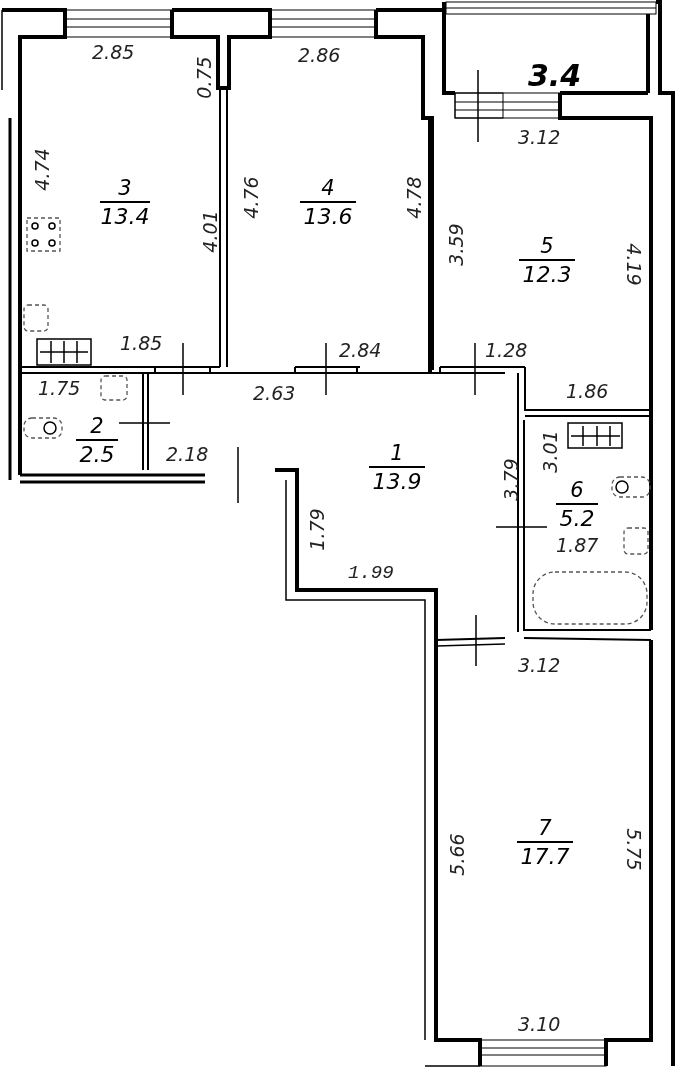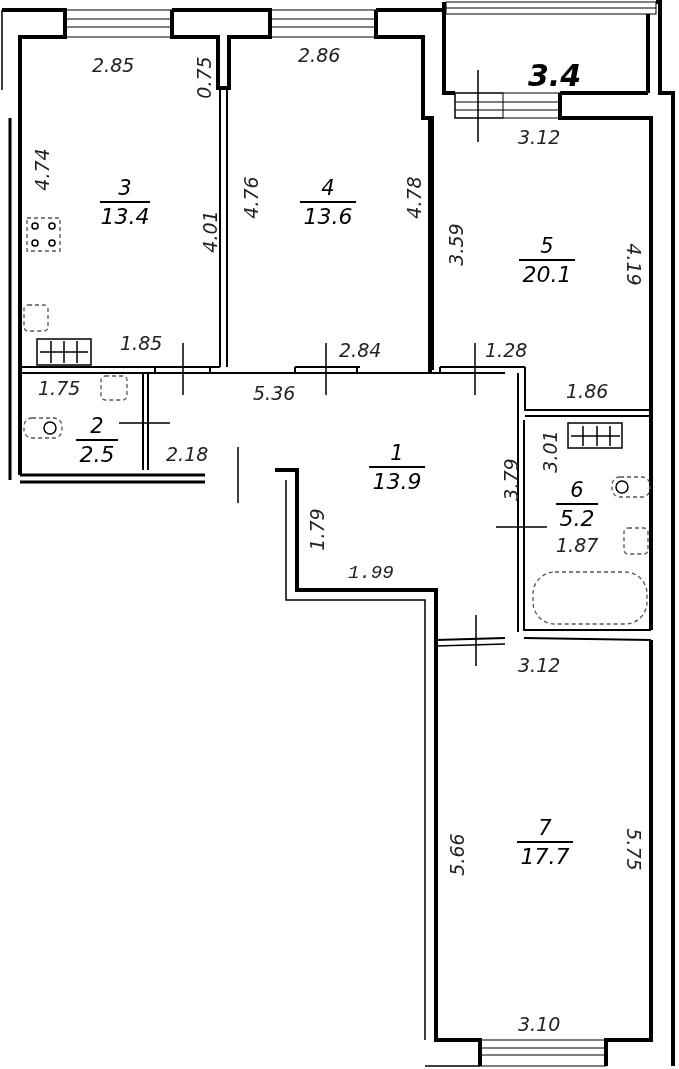--- a/index.html
+++ b/index.html
@@ -138,48 +138,48 @@
 <div class="room" style="left:100px;top:178px;width:50px;">
   <span class="num">3</span>
   <span class="area">13.4</span>
 </div>
 <div class="room" style="left:300px;top:178px;width:56px;">
   <span class="num">4</span>
   <span class="area">13.6</span>
 </div>
 <div class="room" style="left:519px;top:236px;width:56px;">
   <span class="num">5</span>
-  <span class="area">20.1</span>
+  <span class="area">12.3</span>
 </div>
 <div class="room" style="left:369px;top:443px;width:56px;">
   <span class="num">1</span>
   <span class="area">13.9</span>
 </div>
 <div class="room" style="left:76px;top:416px;width:42px;">
   <span class="num">2</span>
   <span class="area">2.5</span>
 </div>
 <div class="room" style="left:556px;top:480px;width:42px;">
   <span class="num">6</span>
   <span class="area">5.2</span>
 </div>
 <div class="room" style="left:517px;top:818px;width:56px;">
   <span class="num">7</span>
   <span class="area">17.7</span>
 </div>
 <div class="balc" style="left:528px;top:58px;">3.4</div>
 
-<div class="lbl" style="left:92px;top:56px;">2.85</div>
+<div class="lbl" style="left:92px;top:43px;">2.85</div>
 <div class="lbl" style="left:298px;top:46px;">2.86</div>
 <div class="lbl" style="left:518px;top:128px;">3.12</div>
 <div class="lbl" style="left:120px;top:334px;">1.85</div>
 <div class="lbl" style="left:339px;top:341px;">2.84</div>
 <div class="lbl" style="left:485px;top:341px;">1.28</div>
 <div class="lbl" style="left:38px;top:379px;font-style:italic;">1.75</div>
-<div class="lbl" style="left:253px;top:384px;">5.36</div>
+<div class="lbl" style="left:253px;top:384px;">2.63</div>
 <div class="lbl" style="left:566px;top:382px;">1.86</div>
 <div class="lbl" style="left:166px;top:445px;">2.18</div>
 <div class="lbl" style="left:556px;top:536px;">1.87</div>
 <div class="lbl" style="left:348px;top:564px;font-family:Liberation Mono, monospace;">1.99</div>
 <div class="lbl" style="left:518px;top:656px;">3.12</div>
 <div class="lbl" style="left:518px;top:1015px;">3.10</div>
 
 <div class="lbl rot" style="left:183px;top:68px;">0.75</div>
 <div class="lbl rot" style="left:21px;top:160px;">4.74</div>
 <div class="lbl rot" style="left:189px;top:222px;">4.01</div>

